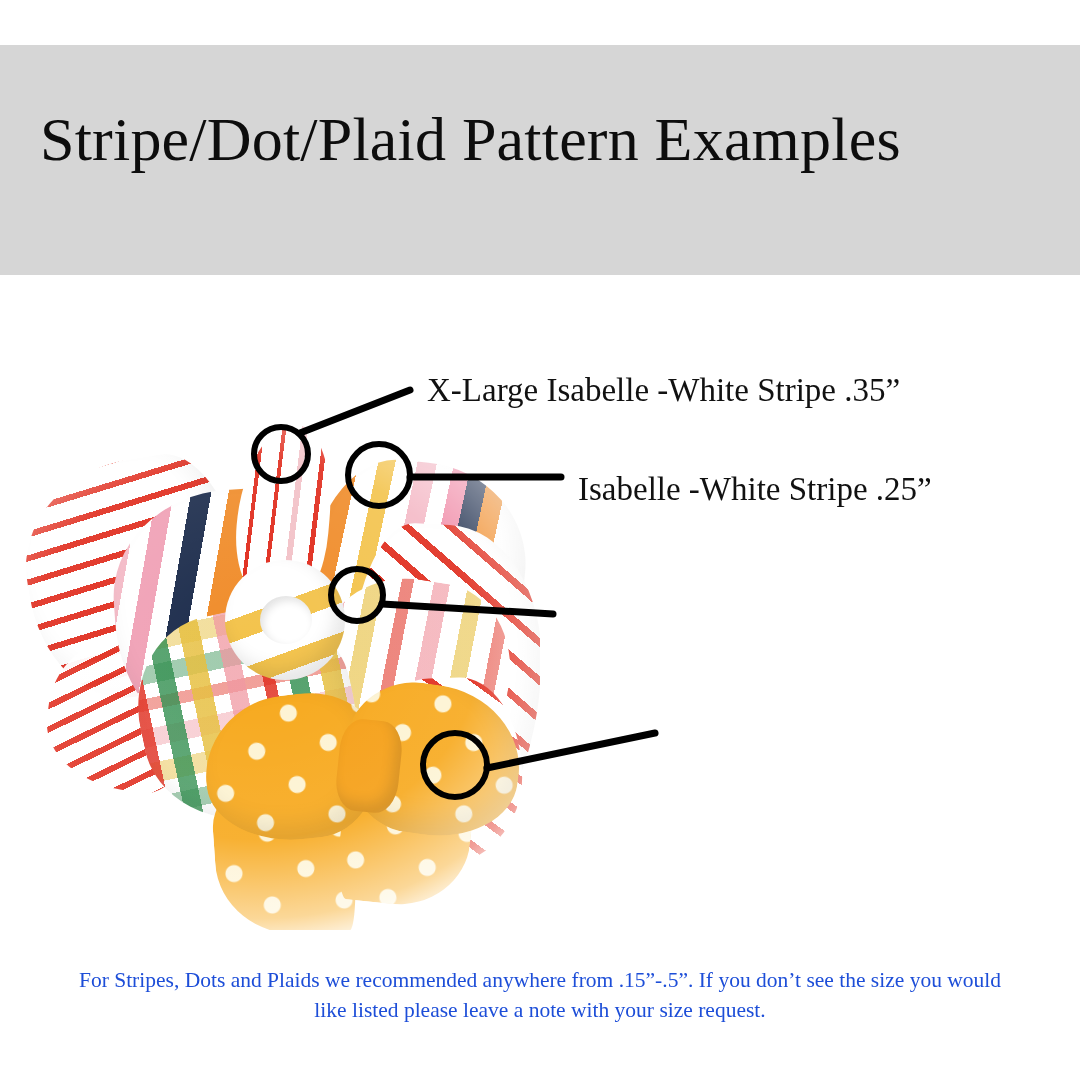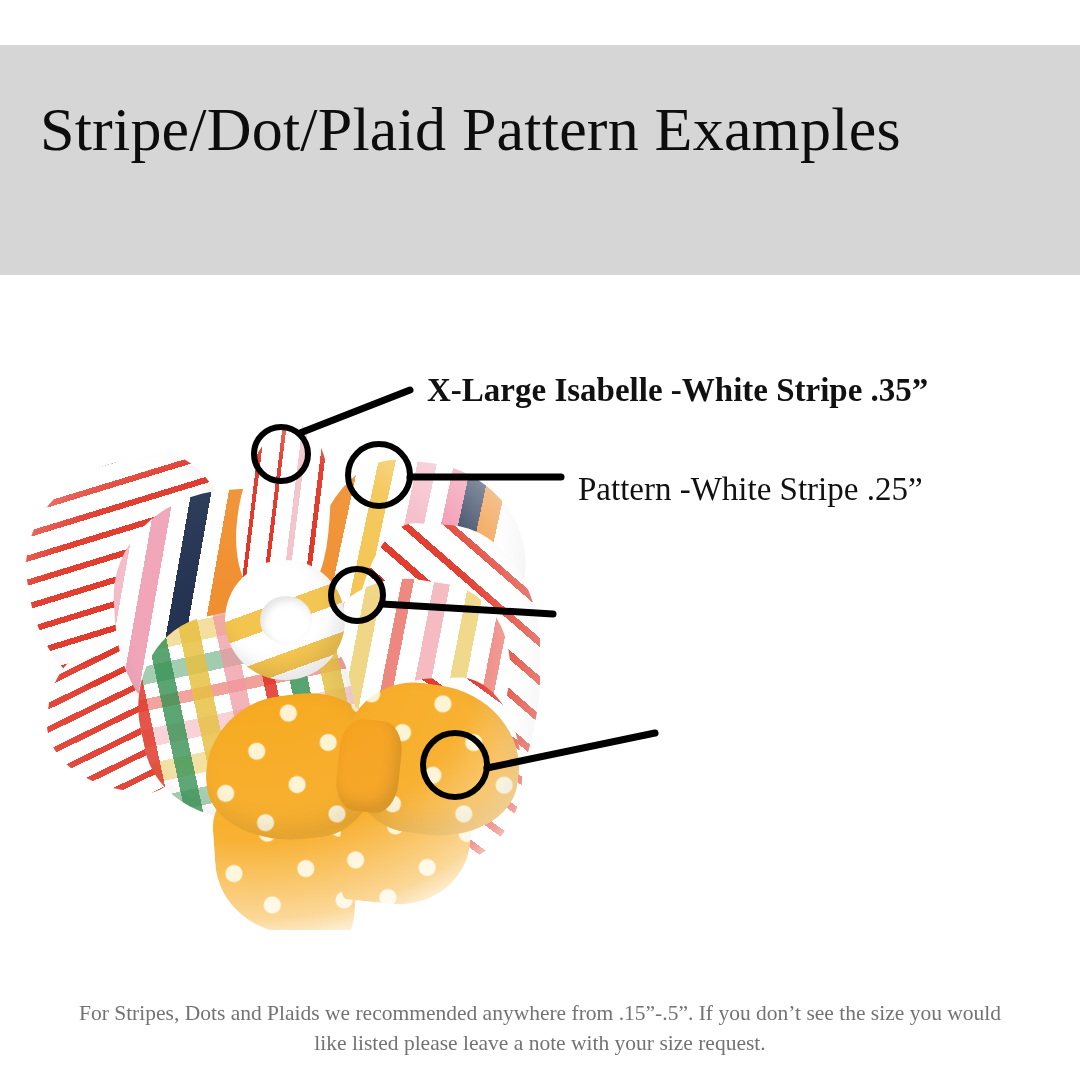--- a/index.html
+++ b/index.html
@@ -11,21 +11,21 @@
     position:relative;
   }
   #root{position:absolute;left:0;top:0;width:1080px;height:1080px;}
 
   
   .header-band{
     position:absolute;left:0;top:45px;width:1080px;height:230px;
     background:#d6d6d6;
   }
   .page-title{
-    position:absolute;left:40px;top:93px;
+    position:absolute;left:40px;top:103px;
     width:1010px;
     font-size:62px;
     line-height:72px;
     letter-spacing:.2px;
     color:#0d0d0d;
     font-family:"Liberation Serif","DejaVu Serif",serif;
     white-space:nowrap;
   }
 
   
@@ -242,32 +242,32 @@
 
   
   .callout-label{
     position:absolute;
     font-size:33px;
     line-height:38px;
     color:#111111;
     white-space:nowrap;
     font-family:"Liberation Serif","DejaVu Serif",serif;
   }
-  .lbl-1{left:427px;top:371px;font-weight:bold;}
+  .lbl-1{left:427px;top:371px;}
   .lbl-2{left:578px;top:470px;}
   .lbl-3{left:570px;top:597px;}
   .lbl-4{left:672px;top:718px;}
 
   
   .footer-note{
-    position:absolute;left:70px;top:998px;width:940px;
+    position:absolute;left:70px;top:965px;width:940px;
     text-align:center;
     font-size:21.5px;
     line-height:30px;
-    color:#737373;
+    color:#1d4ed8;
     font-family:"Liberation Serif","DejaVu Serif",serif;
   }
 </style>
 </head>
 <body>
 
 <div id="root">
 
   <div class="header-band"></div>
   <div class="page-title">Stripe/Dot/Plaid Pattern Examples</div>
@@ -299,17 +299,17 @@
         <line x1="410" y1="477" x2="561" y2="477" stroke="#000000" stroke-width="7" stroke-linecap="round"></line>
         <circle cx="379" cy="475" r="31" fill="none" stroke="#000000" stroke-width="6"></circle>
         <line x1="382" y1="604" x2="553" y2="614" stroke="#000000" stroke-width="7" stroke-linecap="round"></line>
         <circle cx="357" cy="595" r="26" fill="none" stroke="#000000" stroke-width="6"></circle>
         <line x1="487" y1="768" x2="655" y2="733" stroke="#000000" stroke-width="7" stroke-linecap="round"></line>
         <circle cx="455" cy="765" r="32" fill="none" stroke="#000000" stroke-width="6"></circle>
       </g>
   </svg>
 
   <div class="callout-label lbl-1">X-Large Isabelle -White Stripe .35”</div>
-  <div class="callout-label lbl-2">Pattern -White Stripe .25”</div>
+  <div class="callout-label lbl-2">Isabelle -White Stripe .25”</div>
 
   <div class="footer-note">For Stripes, Dots and Plaids we recommended anywhere from .15”-.5”. If you don’t see the size you would like listed please leave a note with your size request.</div>
 
 </div>
 
 </body></html>

